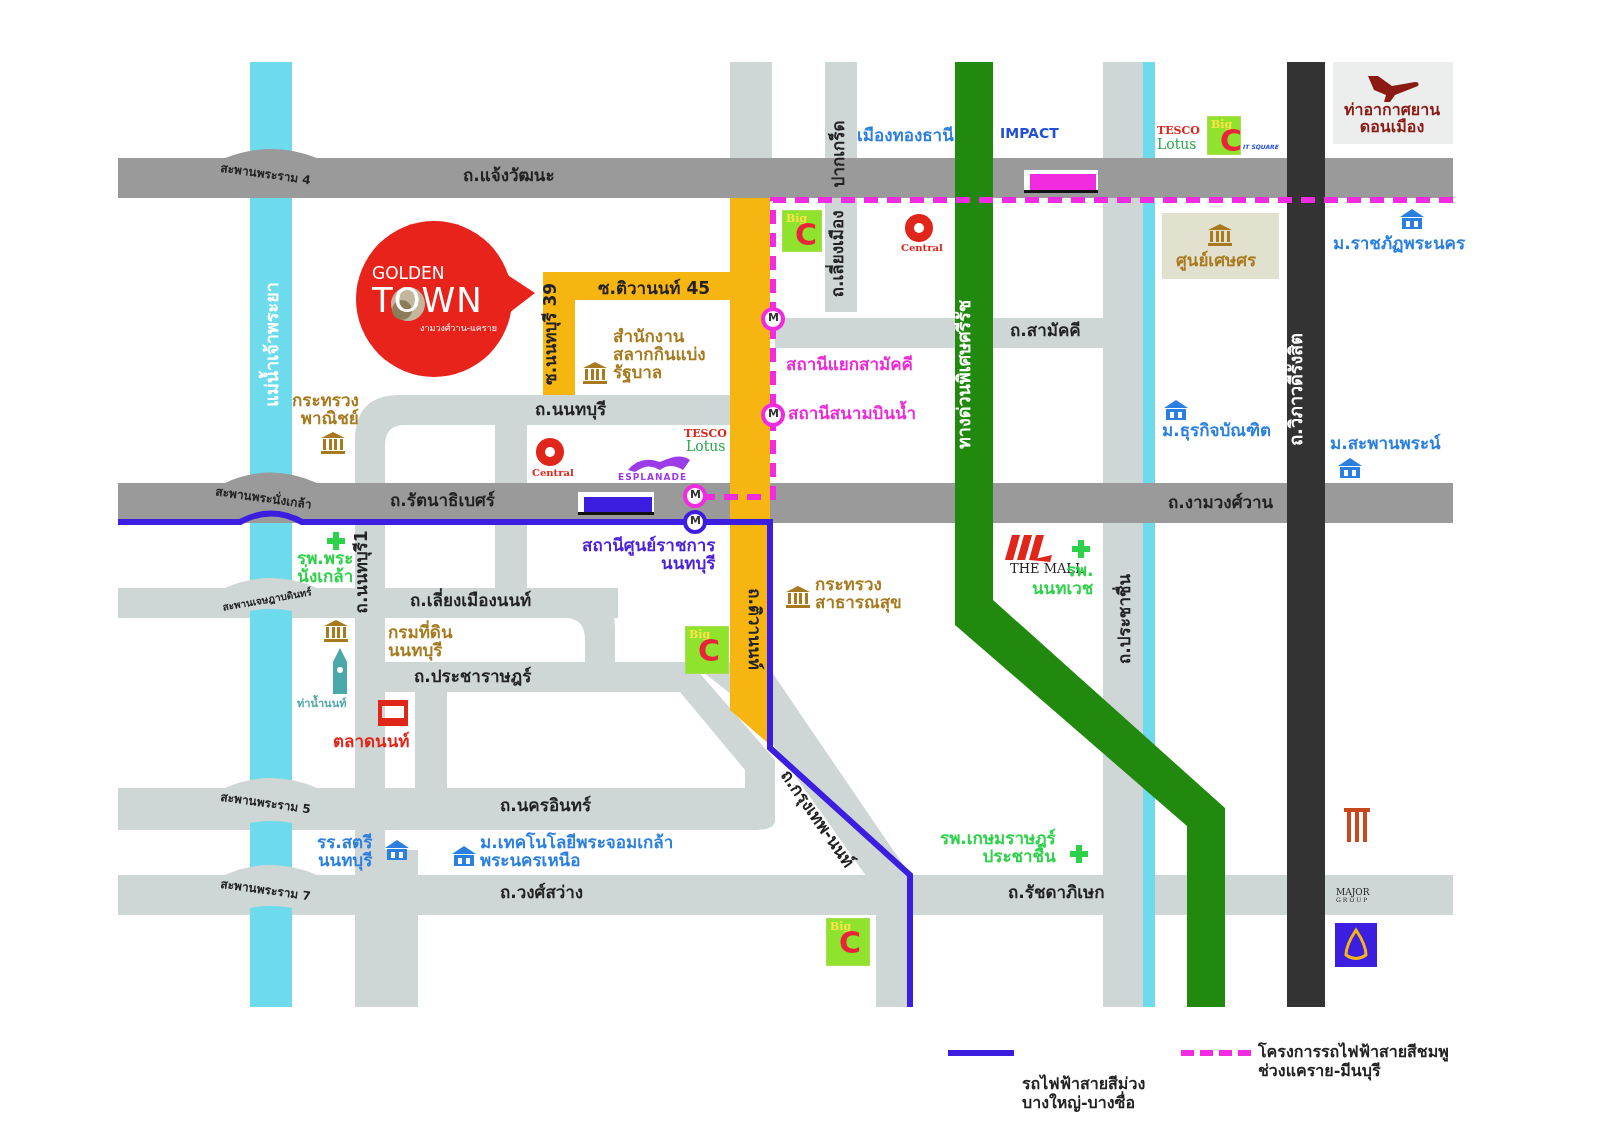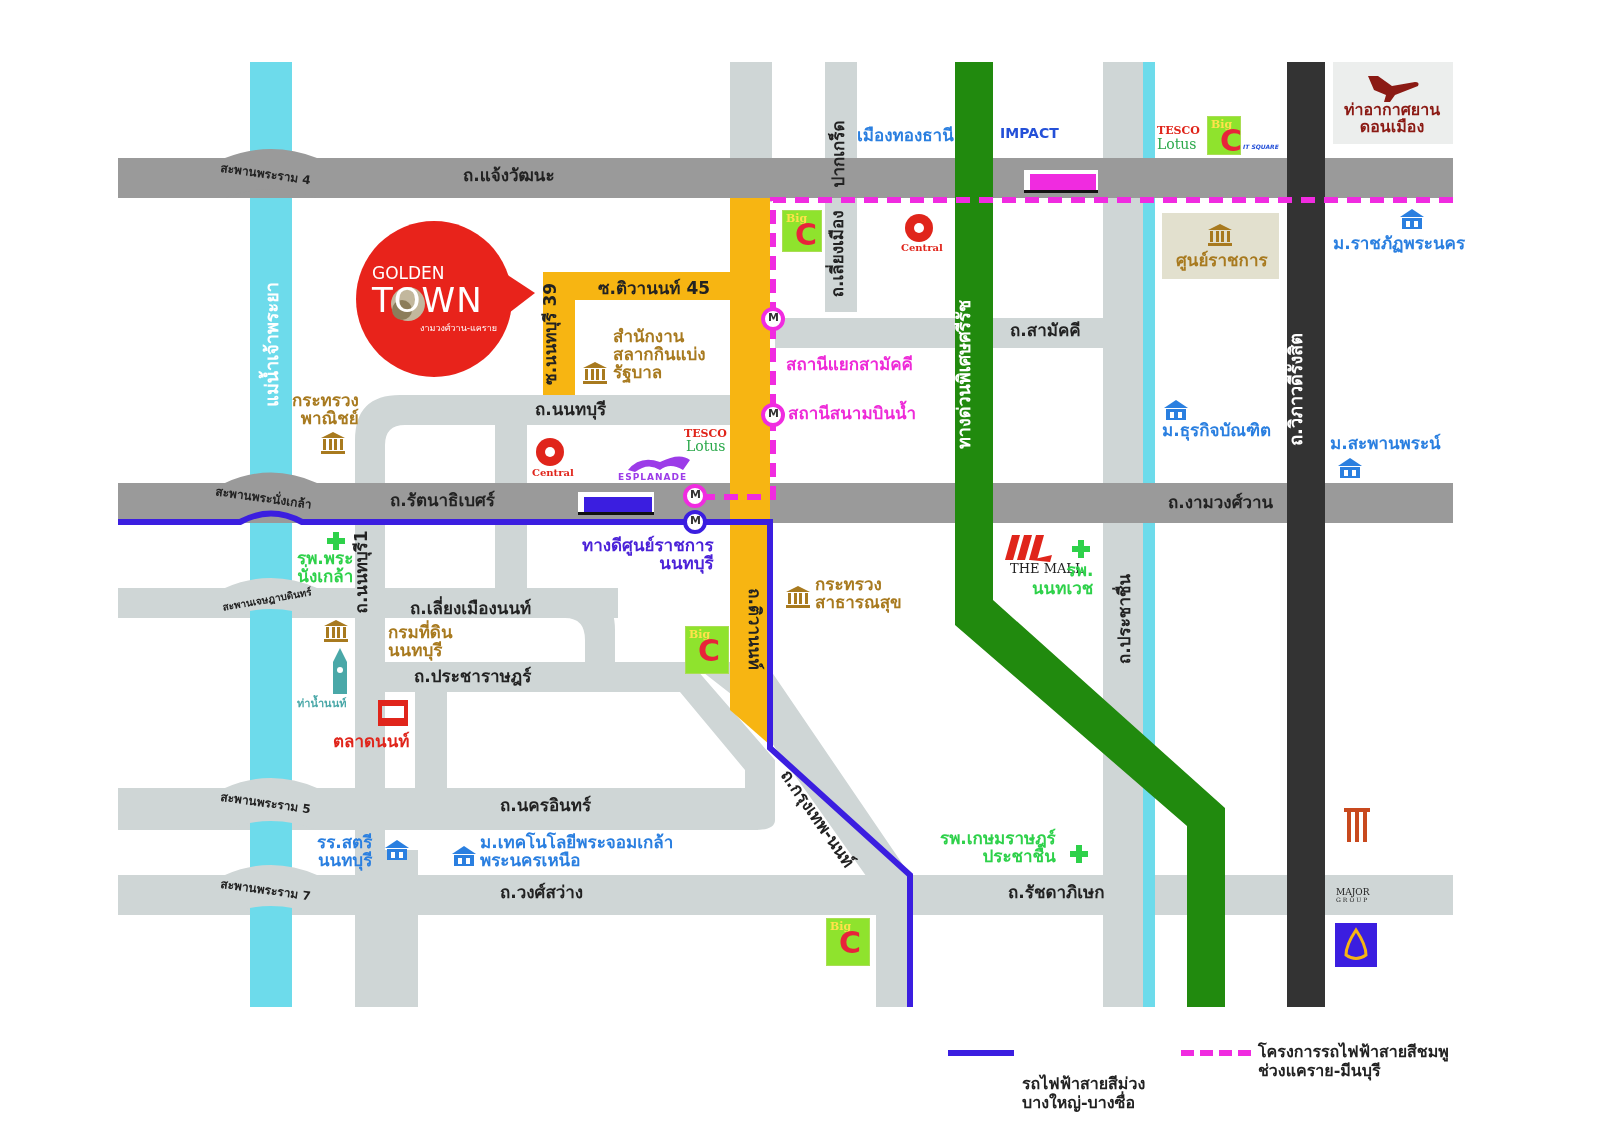--- a/index.html
+++ b/index.html
@@ -167,21 +167,21 @@
 <div class="lbl" style="left:372px;top:265px;color:#fff;font-size:17px;font-weight:normal;">GOLDEN</div>
 <div class="lbl" style="left:372px;top:283px;color:#fff;font-size:34px;font-weight:normal;letter-spacing:1px;">TOWN</div>
 <div class="lbl" style="left:420px;top:324px;color:#fff;font-size:9px;font-weight:normal;">งามวงศ์วาน-แคราย</div>
 
 <div class="lbl dark" style="left:463px;top:167px;">ถ.แจ้งวัฒนะ</div>
 <div class="lbl dark" style="left:390px;top:492px;">ถ.รัตนาธิเบศร์</div>
 <div class="lbl dark" style="left:1168px;top:494px;">ถ.งามวงศ์วาน</div>
 <div class="lbl dark" style="left:535px;top:401px;text-align:center;">ถ.นนทบุรี</div>
 <div class="lbl dark" style="left:598px;top:280px;">ซ.ติวานนท์ 45</div>
 <div class="lbl dark" style="left:1010px;top:322px;">ถ.สามัคคี</div>
-<div class="lbl dark" style="left:410px;top:592px;margin-top:8px;">ถ.เลี่ยงเมืองนนท์</div>
+<div class="lbl dark" style="left:410px;top:592px;">ถ.เลี่ยงเมืองนนท์</div>
 <div class="lbl dark" style="left:414px;top:668px;">ถ.ประชาราษฎร์</div>
 <div class="lbl dark" style="left:500px;top:797px;">ถ.นครอินทร์</div>
 <div class="lbl dark" style="left:500px;top:884px;">ถ.วงศ์สว่าง</div>
 <div class="lbl dark" style="left:1008px;top:884px;">ถ.รัชดาภิเษก</div>
 
 <div class="lbl dark" style="left:500px;top:325px;transform:rotate(-90deg);">ซ.นนทบุรี 39</div>
 <div class="lbl dark" style="left:805px;top:145px;transform:rotate(-90deg);">ปากเกร็ด</div>
 <div class="lbl dark" style="left:795px;top:245px;transform:rotate(-90deg);">ถ.เลี่ยงเมือง</div>
 <div class="lbl dark" style="left:320px;top:563px;transform:rotate(-90deg);">ถ.นนทบุรี1</div>
 <div class="lbl dark" style="left:713px;top:620px;transform:rotate(90deg);">ถ.ติวานนท์</div>
@@ -193,21 +193,21 @@
 
 <div class="lbl dark" style="left:220px;top:168px;font-size:12px;transform:rotate(8deg);">สะพานพระราม 4</div>
 <div class="lbl dark" style="left:215px;top:492px;font-size:12px;transform:rotate(8deg);">สะพานพระนั่งเกล้า</div>
 <div class="lbl dark" style="left:222px;top:595px;font-size:10px;transform:rotate(-10deg);">สะพานเจษฎาบดินทร์</div>
 <div class="lbl dark" style="left:220px;top:797px;font-size:12px;transform:rotate(8deg);">สะพานพระราม 5</div>
 <div class="lbl dark" style="left:220px;top:884px;font-size:12px;transform:rotate(8deg);">สะพานพระราม 7</div>
 
 <div class="lbl pink" style="left:786px;top:324px;margin-top:32px;">สถานีแยกสามัคคี</div>
 <div class="lbl pink" style="left:788px;top:405px;">สถานีสนามบินน้ำ</div>
 <div class="lbl purple" style="left:582px;top:537px;text-align:right;">
-  <div>ทางดีศูนย์ราชการ</div>
+  <div>สถานีศูนย์ราชการ</div>
   <div style="text-align:right;">นนทบุรี</div>
 </div>
 
 <div class="lbl blue" style="left:857px;top:127px;">เมืองทองธานี</div>
 <div class="lbl" style="left:1000px;top:126px;color:#2450d8;font-size:14px;font-weight:900;">IMPACT</div>
 <div class="lbl" style="left:1157px;top:125px;color:#e0251b;font-size:11px;font-family:'DejaVu Serif',serif;">TESCO</div>
 <div class="lbl" style="left:1157px;top:137px;color:#2aa84a;font-size:14px;font-weight:normal;font-family:'DejaVu Serif',serif;">Lotus</div>
 <div class="logo bigc" style="left:1207px;top:116px;width:32px;height:37px;">
   <span class="bg">Big</span>
       <span class="c">C</span>
@@ -217,21 +217,21 @@
   <div>ท่าอากาศยาน</div>
       <div>ดอนเมือง</div>
 </div>
 
 <div class="logo bigc" style="left:782px;top:210px;width:38px;height:40px;">
   <span class="bg">Big</span>
       <span class="c">C</span>
 </div>
 <div class="lbl" style="left:901px;top:243px;color:#e0251b;font-size:10px;font-family:'DejaVu Serif',serif;">Central</div>
 
-<div class="lbl gold" style="left:1176px;top:252px;">ศูนย์ราชการ</div>
+<div class="lbl gold" style="left:1176px;top:252px;">ศูนย์เศษศร</div>
 <svg style="position:absolute;left:1208px;top:224px" width="24" height="22">
       <path d="M12 0 L24 6 L0 6 Z M2 7 H5 V18 H2Z M8 7 H11 V18 H8Z M13 7 H16 V18 H13Z M19 7 H22 V18 H19Z M0 19 H24 V22 H0Z" fill="#a87a1f"></path>
     </svg>
 
 <svg style="position:absolute;left:1400px;top:209px" width="24" height="20">
       <path d="M12 0 L24 8 L0 8 Z M2 9 H22 V20 H2Z" fill="#2a7fe0"></path>
       <rect x="6" y="12" width="4" height="6" fill="#fff"></rect>
       <rect x="14" y="12" width="4" height="6" fill="#fff"></rect>
     </svg>
 <div class="lbl blue" style="left:1333px;top:235px;">ม.ราชภัฏพระนคร</div>

